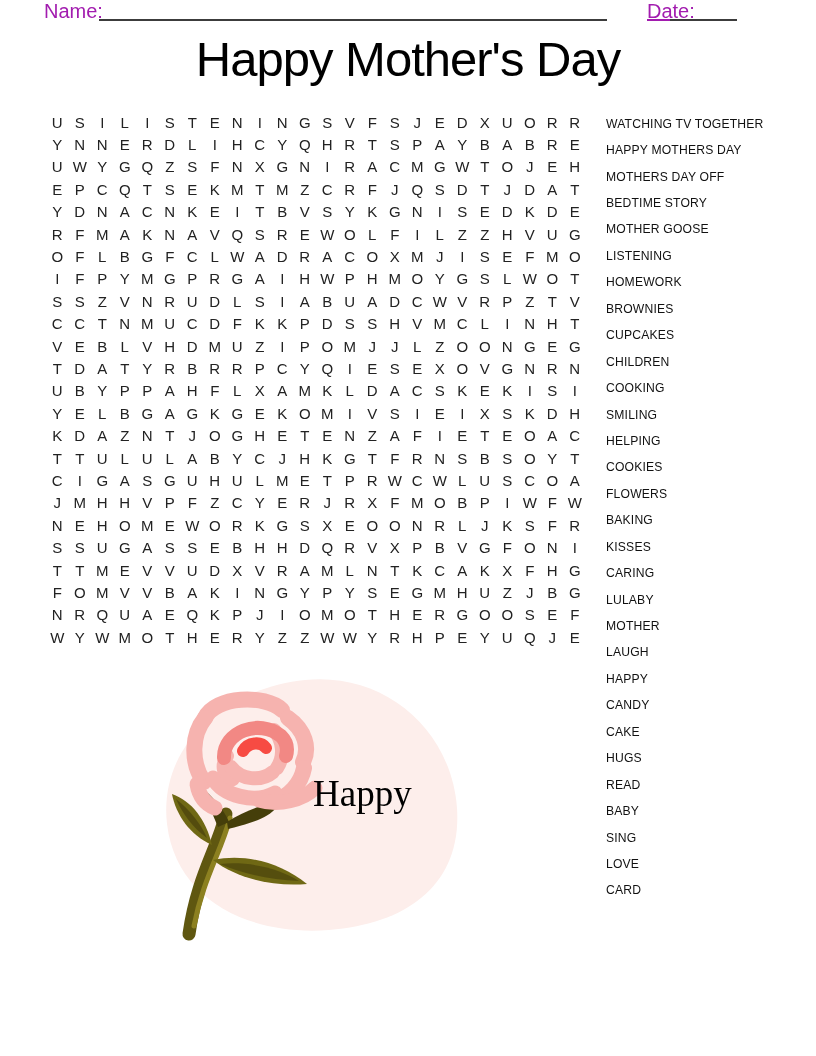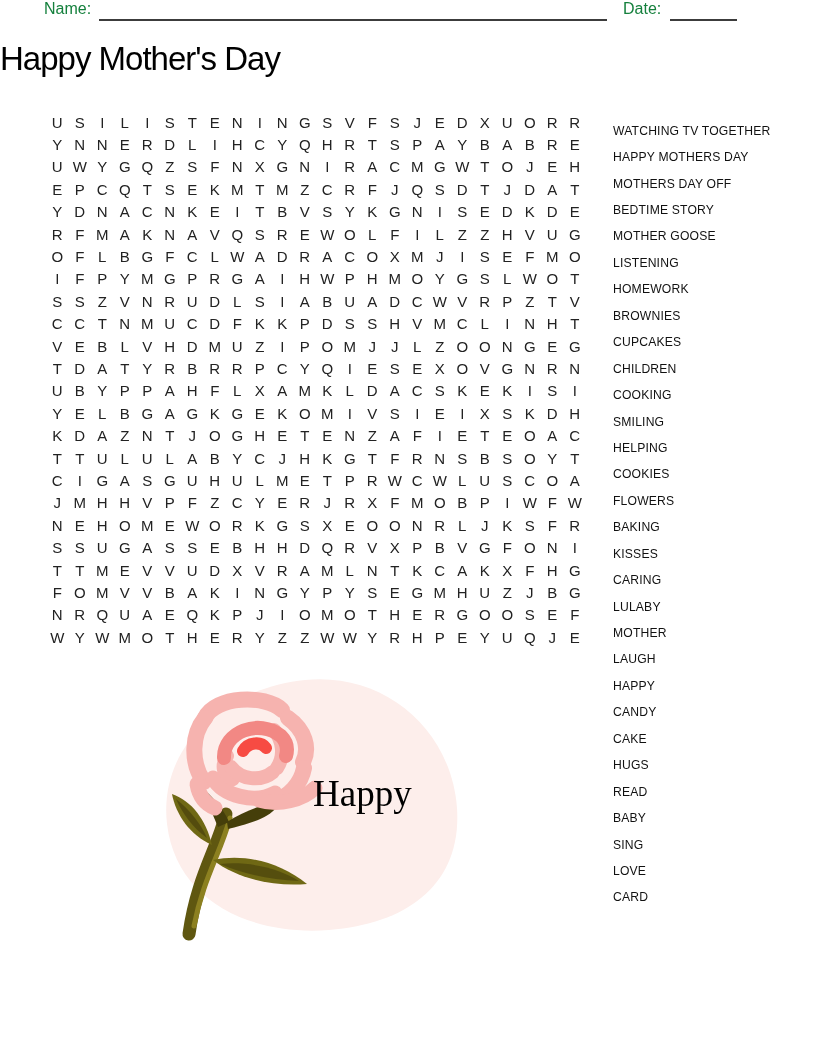--- a/index.html
+++ b/index.html
@@ -1,43 +1,43 @@
 <!DOCTYPE html>
 <html style="--blob: #fdeeeb; --petal_light: #f6b3af; --petal_mid: #f28884; --petal_red: #f74b43; --stem_dark: #5f5710; --stem_light: #8c8020; --leaf: #6f6814; --calyx: #453e0a;"><head>
 <meta charset="utf-8">
 <style>
   html,body{margin:0;padding:0;}
   body{
     width:816px;height:1056px;background:#ffffff;position:relative;
     font-family:"Liberation Sans", sans-serif;color:#000;overflow:hidden;
   }
   
-  .hdr-label{position:absolute;top:0;font-size:16px;color:#15803d;}
+  .hdr-label{position:absolute;top:0;font-size:20px;color:#a21caf;}
   #name-label{left:44px;}
-  #date-label{left:623px;}
+  #date-label{left:647px;text-decoration:underline;}
   .fill-line{position:absolute;top:0;height:19px;border-bottom:2px solid #3c3c3c;}
   #name-line{left:99px;width:508px;}
   #date-line{left:670px;width:67px;}
   
   #page-title{
-    position:absolute;top:30px;left:0;width:816px;
-    font-size:33px;line-height:58px;letter-spacing:-1px;color:#000;
+    position:absolute;top:30px;left:0;width:816px;text-align:center;
+    font-size:49px;line-height:58px;letter-spacing:-1px;color:#000;
   }
   
   #grid{
     position:absolute;left:46px;top:111px;
     display:grid;grid-template-columns:repeat(24,22.5px);grid-auto-rows:22.4px;
   }
   .cell{
     display:flex;align-items:center;justify-content:center;
     font-size:15px;color:#222;
   }
   
   #word-list{
-    position:absolute;left:601px;top:105px;margin:12px;padding:0;list-style:none;
+    position:absolute;left:601px;top:105px;margin:5px;padding:0;list-style:none;
   }
   .word{
     height:26.45px;display:flex;align-items:center;white-space:nowrap;
     font-size:13.5px;letter-spacing:.2px;color:#111;
     transform:scaleX(.9);transform-origin:left center;
   }
   
   #rose-wrap{position:absolute;left:155px;top:672px;width:310px;height:285px;}
   #rose-wrap svg{position:absolute;left:0;top:0;overflow:visible;}
   .blob{fill:var(--blob,#fdeeeb);}

